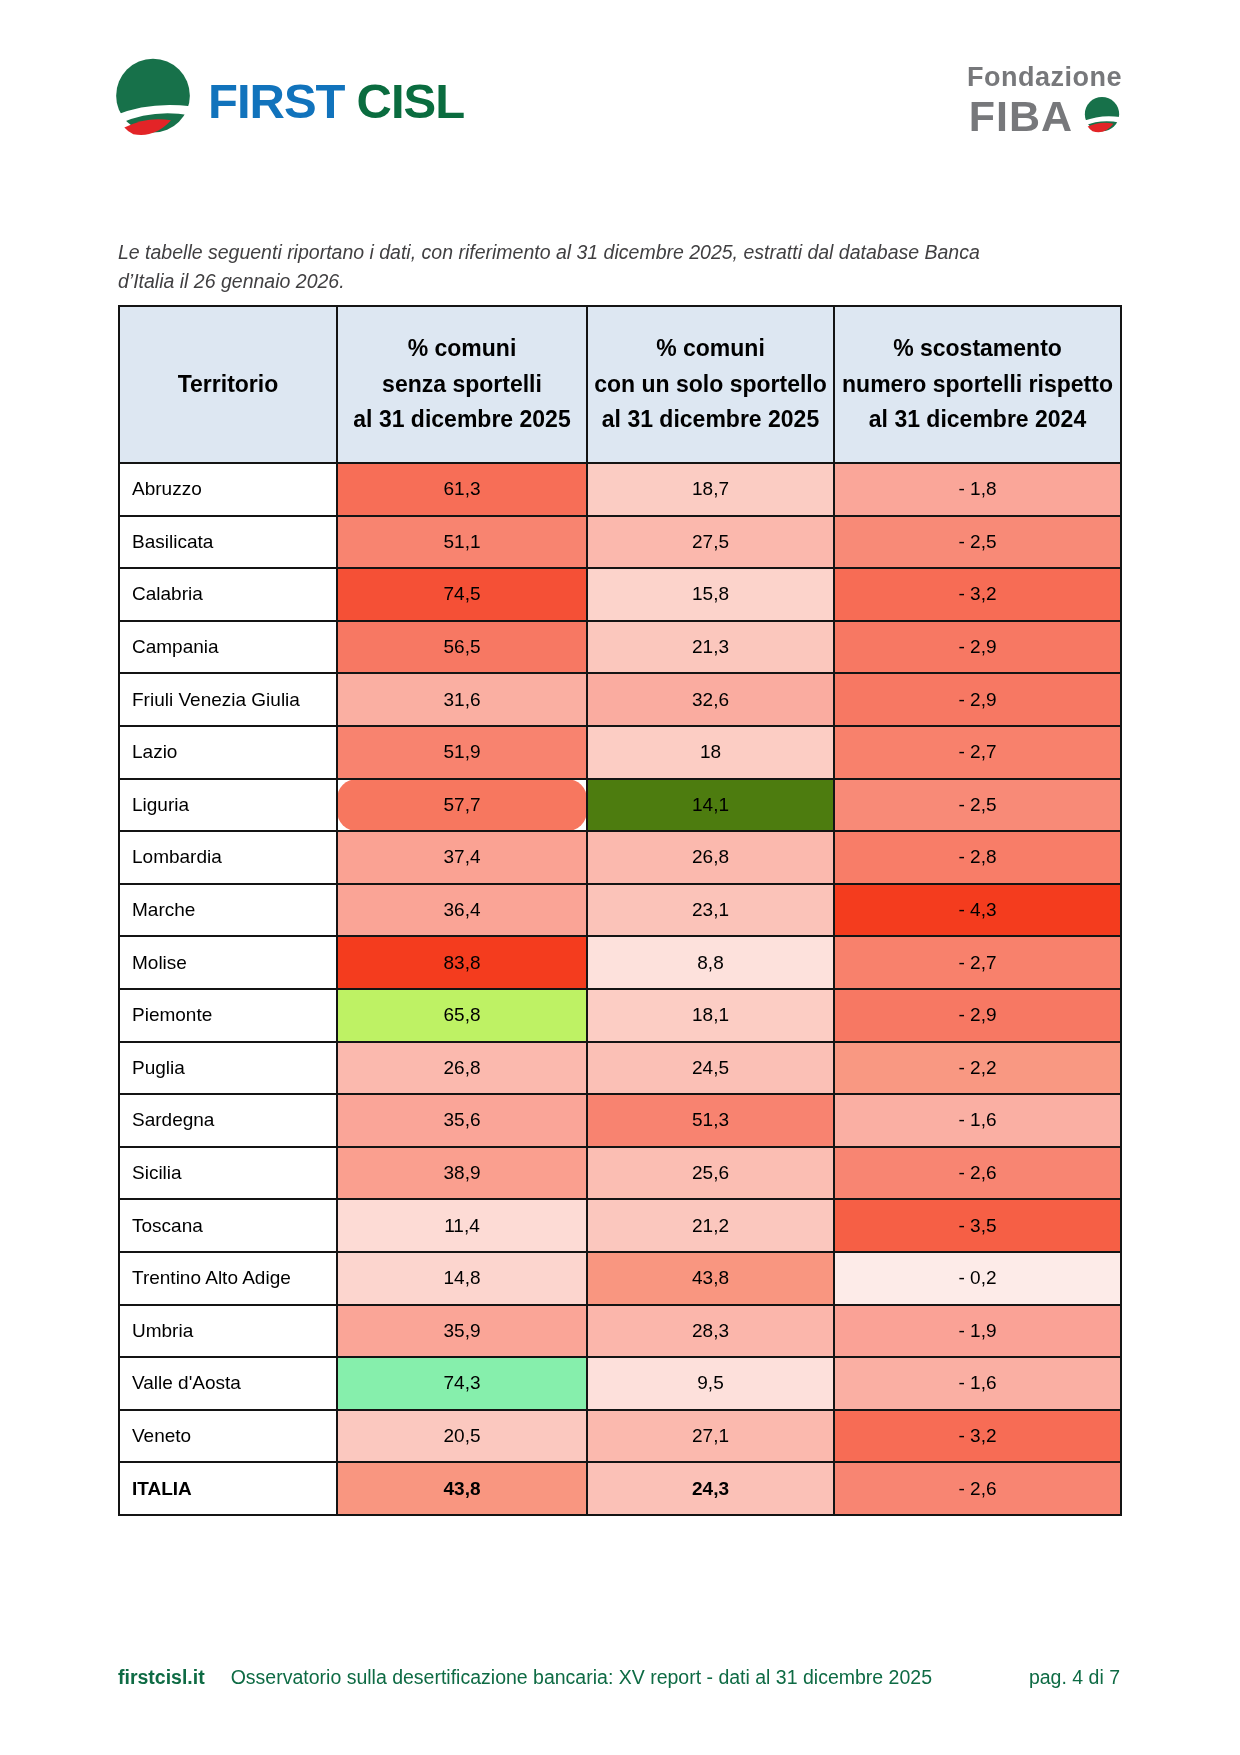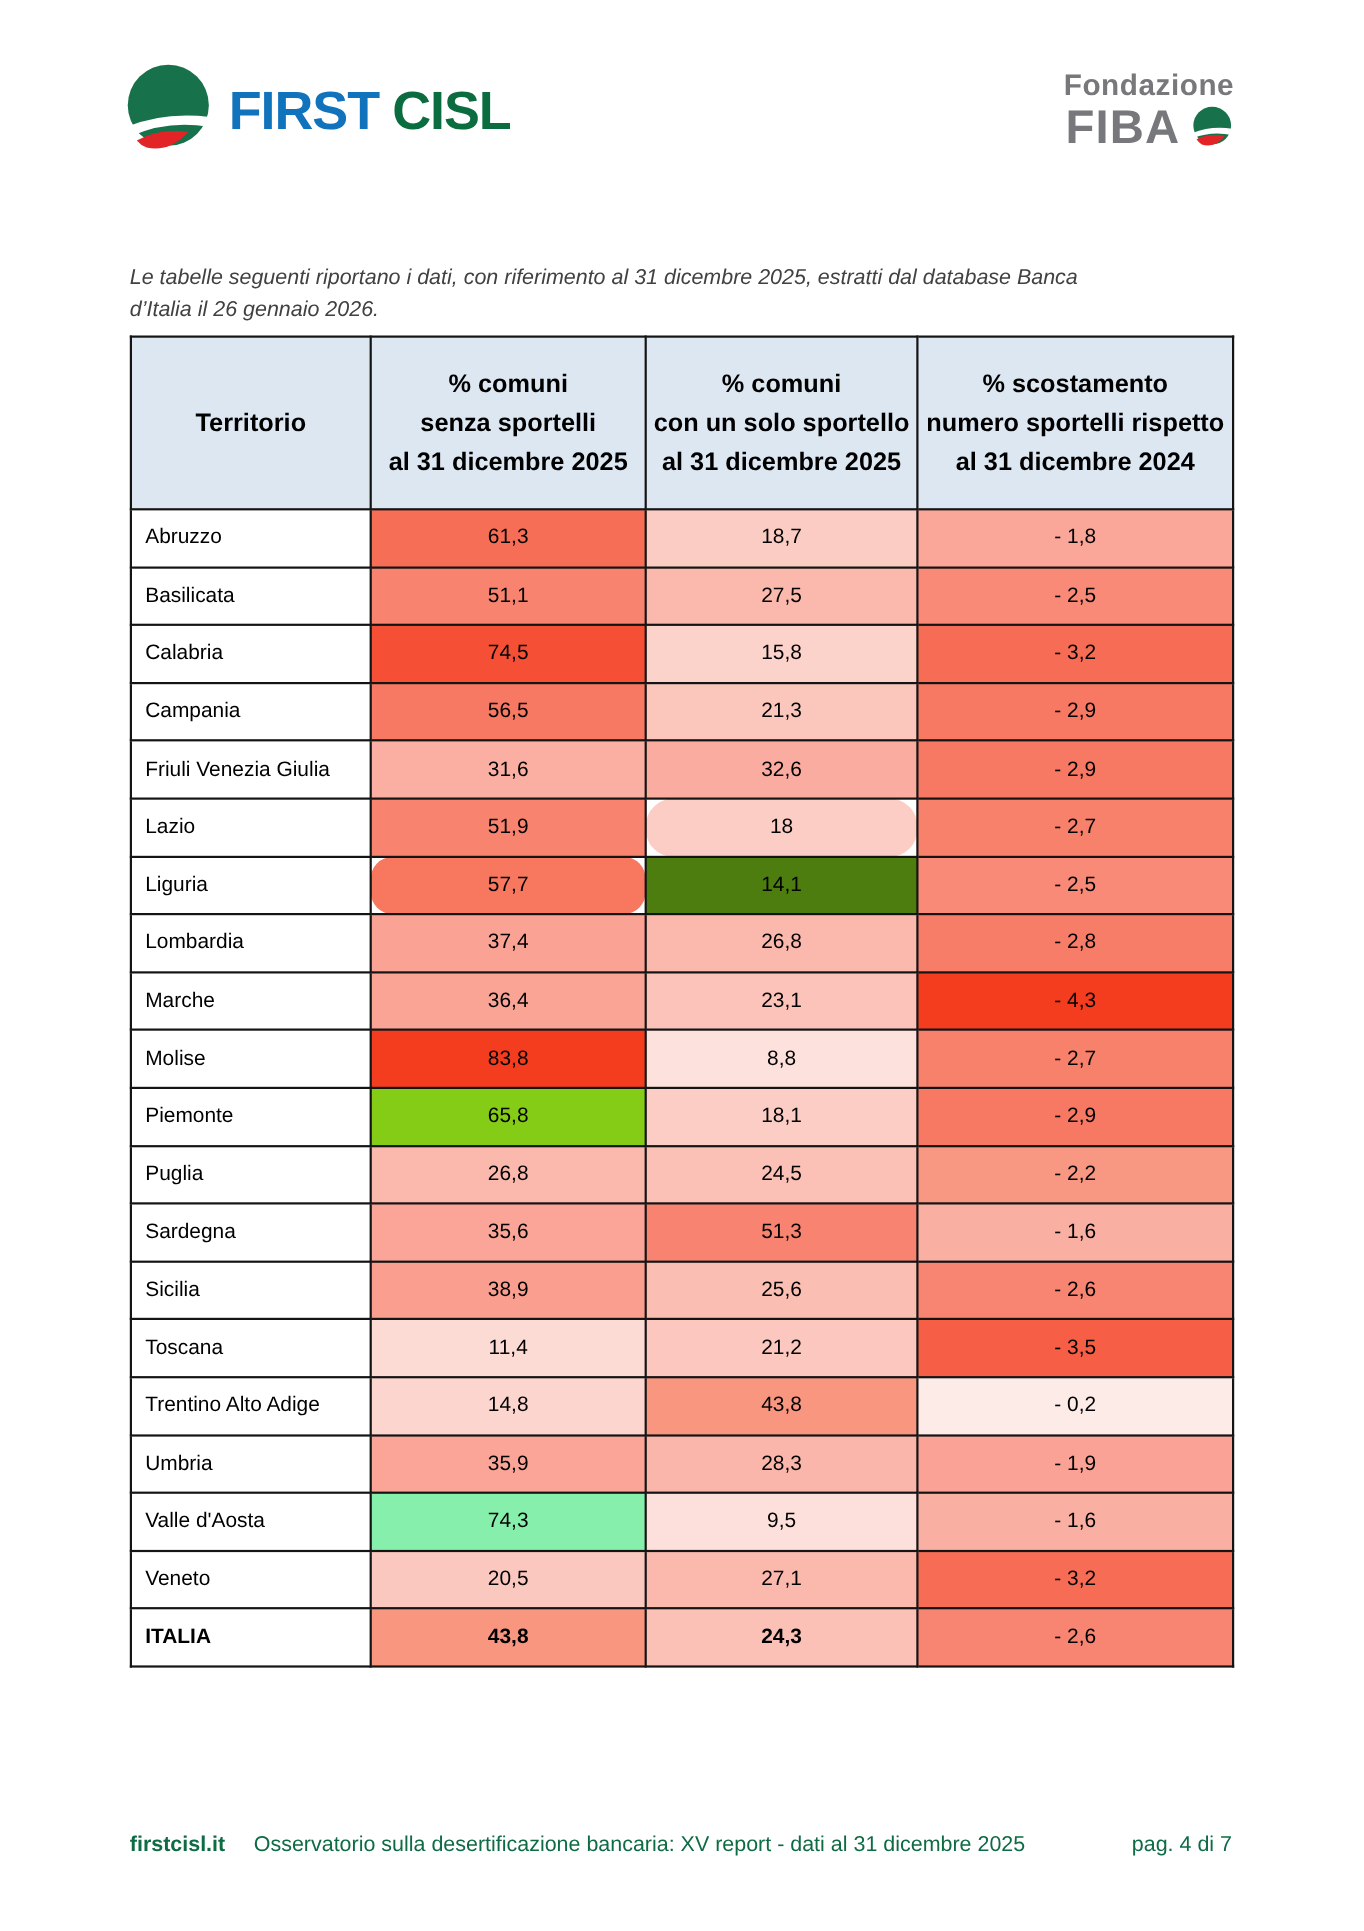--- a/index.html
+++ b/index.html
@@ -141,21 +141,21 @@
         </tr>
         <tr>
           <td class="region">Friuli Venezia Giulia</td>
           <td class="num" style="background: rgb(250, 175, 162);">31,6</td>
           <td class="num" style="background: rgb(250, 172, 160);">32,6</td>
           <td class="num" style="background: rgb(247, 120, 99);">- 2,9</td>
         </tr>
         <tr>
           <td class="region">Lazio</td>
           <td class="num" style="background: rgb(248, 131, 111);">51,9</td>
-          <td class="num" style="background: rgb(252, 205, 196); border-radius: 25px;">18</td>
+          <td class="num" style="background: rgb(252, 205, 196);">18</td>
           <td class="num" style="background: rgb(248, 129, 108);">- 2,7</td>
         </tr>
         <tr>
           <td class="region">Liguria</td>
           <td class="num" style="background: rgb(247, 119, 95); border-radius: 20px;">57,7</td>
           <td class="num" style="background: #4d7c0f; margin-top: 36px;">14,1</td>
           <td class="num" style="background: rgb(248, 138, 119);">- 2,5</td>
         </tr>
         <tr>
           <td class="region">Lombardia</td>
@@ -170,21 +170,21 @@
           <td class="num" style="background: rgb(244, 60, 30);">- 4,3</td>
         </tr>
         <tr>
           <td class="region">Molise</td>
           <td class="num" style="background: rgb(244, 60, 30);">83,8</td>
           <td class="num" style="background: rgb(253, 225, 220);">8,8</td>
           <td class="num" style="background: rgb(248, 129, 108);">- 2,7</td>
         </tr>
         <tr>
           <td class="region">Piemonte</td>
-          <td class="num" style="background: #84cc16;">65,8</td>
+          <td class="num" style="background: #bef264;">65,8</td>
           <td class="num" style="background: rgb(252, 205, 196);">18,1</td>
           <td class="num" style="background: rgb(247, 120, 99);">- 2,9</td>
         </tr>
         <tr>
           <td class="region">Puglia</td>
           <td class="num" style="background: rgb(251, 185, 174);">26,8</td>
           <td class="num" style="background: rgb(251, 192, 182);">24,5</td>
           <td class="num" style="background: rgb(249, 152, 130);">- 2,2</td>
         </tr>
         <tr>

